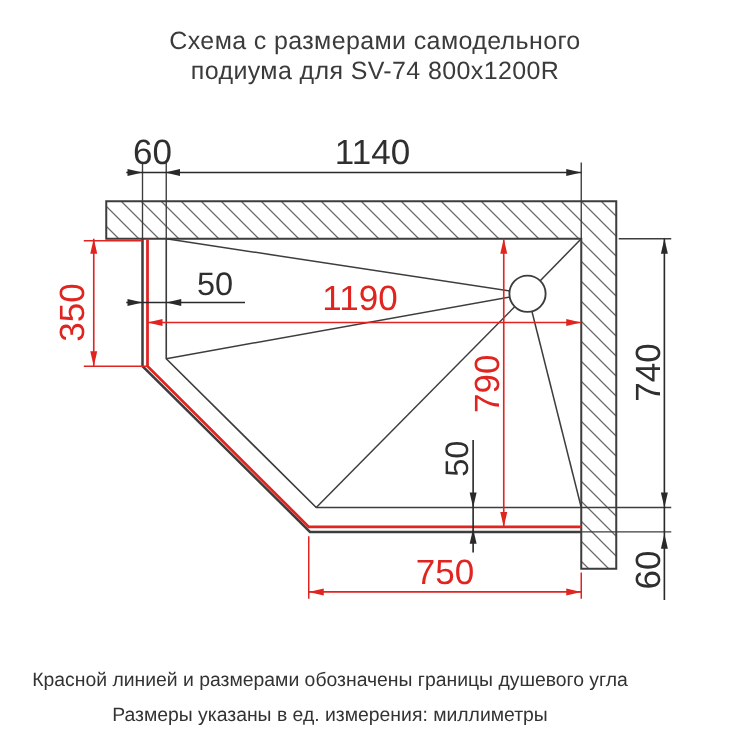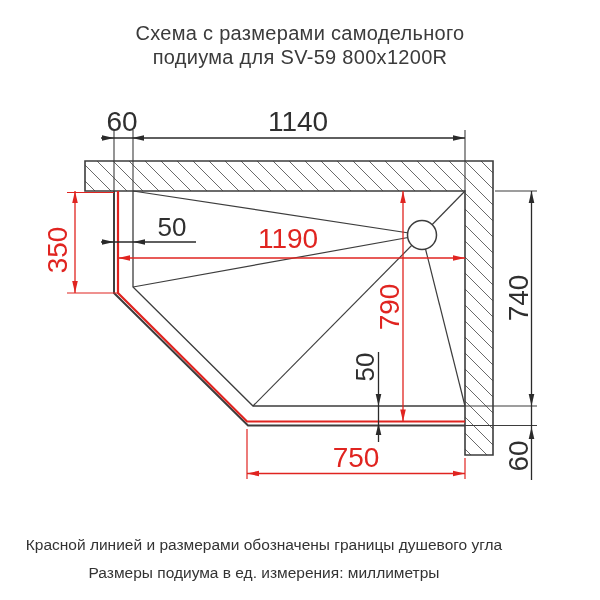--- a/index.html
+++ b/index.html
@@ -15,21 +15,21 @@
   .dimtxt{font-family:"Liberation Sans", sans-serif;font-size:28px;fill:#2f2f2f;}
   .dimtxt.small{font-size:26px;}
   .dimtxt.red{fill:#e02420;}
 </style>
 </head>
 <body>
 
 <div class="page">
 
   <div class="title-line t1">Схема с размерами самодельного</div>
-  <div class="title-line t2">подиума для SV-59 800x1200R</div>
+  <div class="title-line t2">подиума для SV-74 800x1200R</div>
 
   <svg width="600" height="600" viewBox="0 0 600 600">
     <defs>
       <pattern id="hatch" width="16" height="16" patternUnits="userSpaceOnUse">
         <path d="M0,0 l16,16 M-4,12 l8,8 M12,-4 l8,8" stroke="#6a6a6a" stroke-width="1" fill="none"></path>
       </pattern>
     </defs>
 
     <g>
       <polygon points="85,161 493,161 493,455 465,455 465,191 85,191" fill="url(#hatch)" stroke="#3d3d3d" stroke-width="1.6"></polygon>
@@ -111,15 +111,15 @@
       <text class="dimtxt small" x="172" y="236">50</text>
       <text class="dimtxt small" x="374" y="367" transform="rotate(-90 374 367)">50</text>
       <text class="dimtxt red" x="67" y="250" transform="rotate(-90 67 250)">350</text>
       <text class="dimtxt red" x="288" y="248">1190</text>
       <text class="dimtxt red" x="399" y="307" transform="rotate(-90 399 307)">790</text>
       <text class="dimtxt red" x="356" y="467">750</text>
     </g>
   </svg>
 
   <div class="footer-line f1">Красной линией и размерами обозначены границы душевого угла</div>
-  <div class="footer-line f2">Размеры подиума в ед. измерения: миллиметры</div>
+  <div class="footer-line f2">Размеры указаны в ед. измерения: миллиметры</div>
 
 </div>
 
 </body></html>

